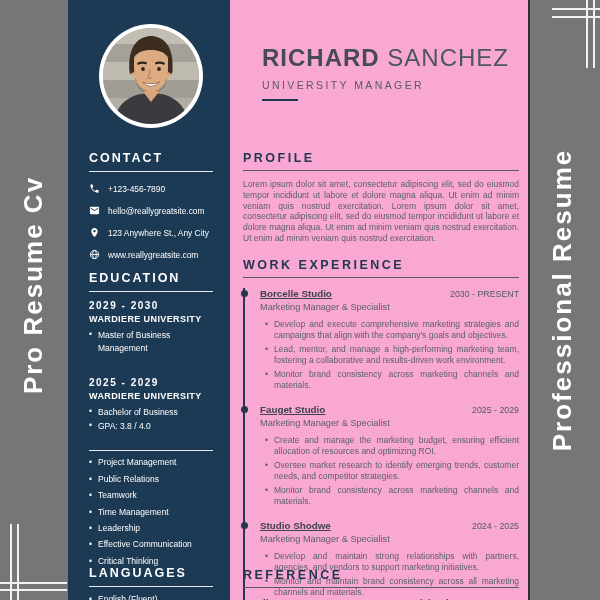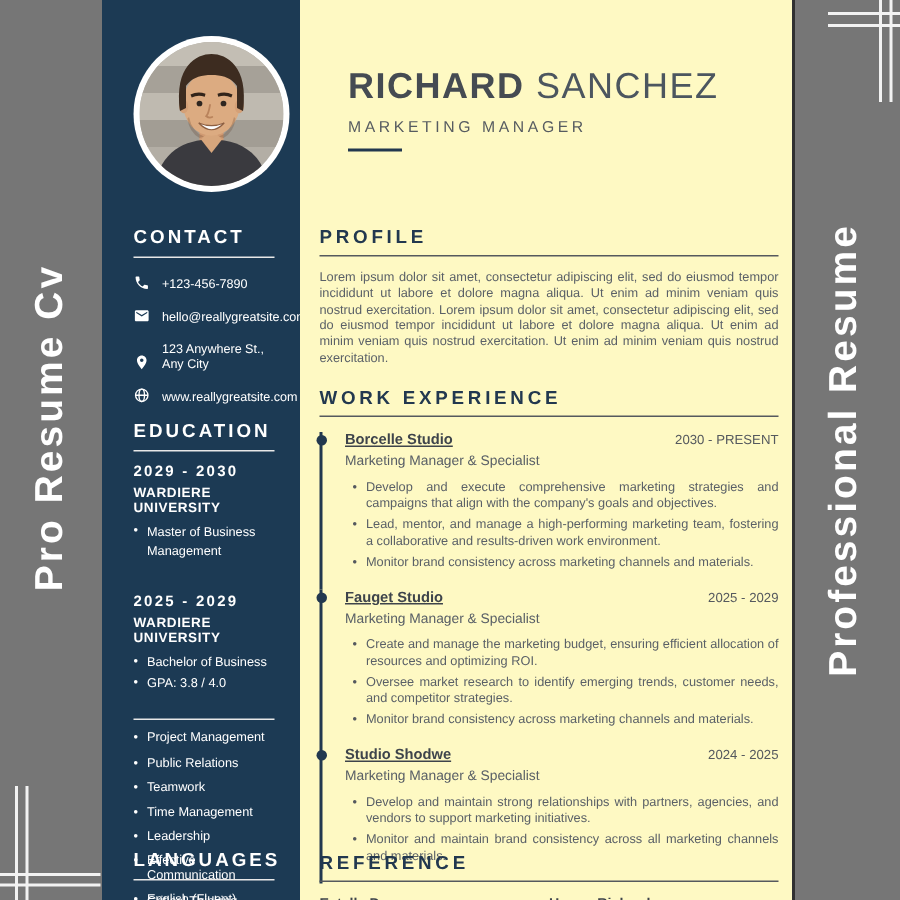--- a/index.html
+++ b/index.html
@@ -23,21 +23,21 @@
   .tr-v2 { left:593px; top:0;    width:2px;  height:68px; }
   .bl-v1 { left:10px; top:524px; width:2px;  height:76px; }
   .bl-v2 { left:17px; top:524px; width:2px;  height:76px; }
   .bl-h1 { left:0;    top:582px; width:67px; height:2px; }
   .bl-h2 { left:0;    top:589px; width:67px; height:2px; }
 
   
   .page { position:absolute; left:68px; top:0; width:462px; height:600px; display:flex; }
 
   
-  .sidebar { width:132px; background:#1c3a54; color:#fff; padding:0 17px 0 21px; position:relative; overflow:hidden; }
+  .sidebar { width:162px; background:#1c3a54; color:#fff; padding:0 17px 0 21px; position:relative; overflow:hidden; }
   .photo-ring { width:104px; height:104px; border-radius:50%; background:#fff; padding:4px; margin:24px auto 0; }
   .photo { width:96px; height:96px; border-radius:50%; overflow:hidden; display:block; }
   .s-head { font-size:12.5px; font-weight:bold; letter-spacing:2px; color:#fff; }
   .s-rule { height:1px; background:#e8e8e8; margin-top:6px; }
   .contact-block { margin-top:23px; }
   .c-item { display:flex; align-items:flex-end; gap:8px; margin-top:11px; font-size:8.4px; }
   .c-item svg { flex:0 0 11px; width:11px; height:11px; }
   .edu-block { margin-top:11px; }
   .edu-entry1 { margin-top:8px; }
   .edu-entry2 { margin-top:22px; }
@@ -45,21 +45,21 @@
   .edu-school { font-size:9px; font-weight:bold; letter-spacing:.4px; margin-top:3px; }
   .s-brow { display:flex; gap:6px; font-size:8.5px; line-height:1.5; margin-top:2px; }
   .s-brow .bdot { line-height:1.4; }
   .edu-details { margin-top:5px; }
   .skills-block { margin-top:17px; }
   .skill-row { display:flex; gap:6px; font-size:8.5px; margin-top:6.4px; }
   .lang-block { position:absolute; left:21px; right:17px; top:566px; }
   .lang-row { display:flex; gap:6px; font-size:8.5px; margin-top:7px; }
 
   
-  .main { flex:1; background:#fef9c3; padding:0 9px 0 13px; border-right:2px solid #303030; position:relative; overflow:hidden; }
+  .main { flex:1; background:#f9a8d4; padding:0 9px 0 13px; border-right:2px solid #303030; position:relative; overflow:hidden; }
   .name-block { margin-top:44px; padding-left:19px; }
   .name { font-size:24px; letter-spacing:1px; color:#454b52; font-weight:bold; }
   .name .last { font-weight:normal; color:#4c565f; }
   .role-title { font-size:10.5px; letter-spacing:2.4px; color:#565b60; margin-top:7px; }
   .name-underline { width:36px; height:2px; background:#22384f; margin-top:8px; }
   .m-head { font-size:12.5px; font-weight:bold; letter-spacing:2.5px; color:#22384f; }
   .m-rule { height:1px; background:#55595e; margin-top:5px; }
   .profile-sec { margin-top:50px; }
   .profile-text { margin-top:8px; font-size:8.5px; line-height:1.27; color:#5a6067; text-align:justify; }
   .work-sec { margin-top:14px; }
@@ -224,21 +224,21 @@
           <span class="bdot">•</span>
           <span>English (Fluent)</span>
         </div>
     </section>
   </aside>
 
   <main class="main">
 
     <header class="name-block">
       <h1 class="name"><span>RICHARD</span> <span class="last">SANCHEZ</span></h1>
-      <div class="role-title">MARKETING MANAGER</div>
+      <div class="role-title">UNIVERSITY MANAGER</div>
       <div class="name-underline"></div>
     </header>
 
     <section class="profile-sec">
       <div class="m-head">PROFILE</div>
       <div class="m-rule"></div>
       <p class="profile-text">Lorem ipsum dolor sit amet, consectetur adipiscing elit, sed do eiusmod tempor incididunt ut labore et dolore magna aliqua. Ut enim ad minim veniam quis nostrud exercitation. Lorem ipsum dolor sit amet, consectetur adipiscing elit, sed do eiusmod tempor incididunt ut labore et dolore magna aliqua. Ut enim ad minim veniam quis nostrud exercitation. Ut enim ad minim veniam quis nostrud exercitation.</p>
     </section>
 
     <section class="work-sec">

